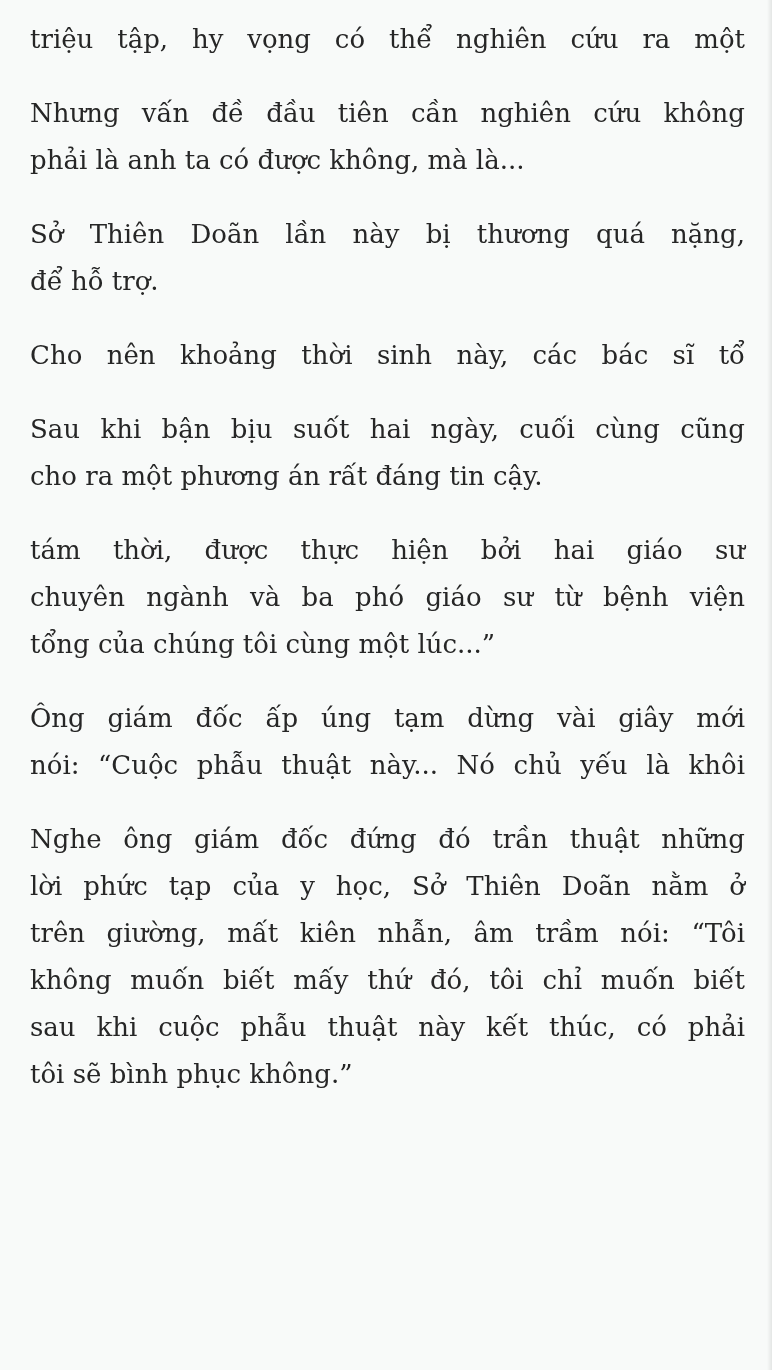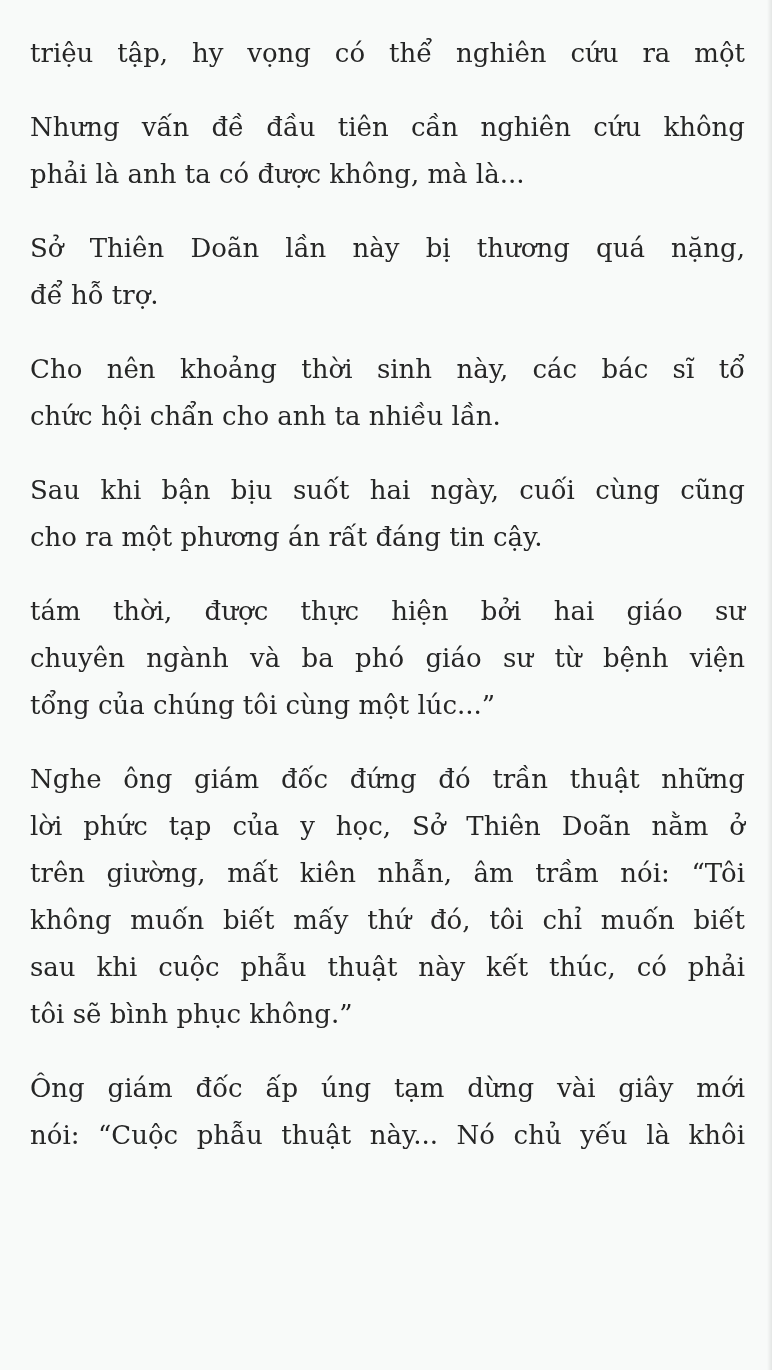--- a/index.html
+++ b/index.html
@@ -9,21 +9,21 @@
   body {
     width: 772px;
     height: 1370px;
     overflow: hidden;
     background: #f8faf9;
   }
   .reader-page {
     box-sizing: border-box;
     width: 772px;
     height: 1370px;
-    padding: 30px 27px 0 30px;
+    padding: 16px 27px 0 30px;
     position: relative;
   }
   .para {
     margin: 0 0 27px 0;
   }
   .line {
     font-family: "DejaVu Serif", "Liberation Serif", serif;
     font-size: 26px;
     line-height: 47px;
     color: #262626;
@@ -55,37 +55,36 @@
     <div class="para">
       <div class="line just">Nhưng vấn đề đầu tiên cần nghiên cứu không</div>
       <div class="line">phải là anh ta có được không, mà là...</div>
     </div>
     <div class="para">
       <div class="line just">Sở Thiên Doãn lần này bị thương quá nặng,</div>
       <div class="line">để hỗ trợ.</div>
     </div>
     <div class="para">
       <div class="line just">Cho nên khoảng thời sinh này, các bác sĩ tổ</div>
-      <div class="line">chức hội chẩn cho anh ta nhiều lần.</div>
     </div>
     <div class="para">
       <div class="line just">Sau khi bận bịu suốt hai ngày, cuối cùng cũng</div>
       <div class="line">cho ra một phương án rất đáng tin cậy.</div>
     </div>
     <div class="para">
       <div class="line just">tám thời, được thực hiện bởi hai giáo sư</div>
       <div class="line just">chuyên ngành và ba phó giáo sư từ bệnh viện</div>
       <div class="line">tổng của chúng tôi cùng một lúc...”</div>
     </div>
     <div class="para">
+      <div class="line just">Ông giám đốc ấp úng tạm dừng vài giây mới</div>
+      <div class="line just">nói: “Cuộc phẫu thuật này... Nó chủ yếu là khôi</div>
+    </div>
+    <div class="para">
       <div class="line just">Nghe ông giám đốc đứng đó trần thuật những</div>
       <div class="line just">lời phức tạp của y học, Sở Thiên Doãn nằm ở</div>
       <div class="line just">trên giường, mất kiên nhẫn, âm trầm nói: “Tôi</div>
       <div class="line just">không muốn biết mấy thứ đó, tôi chỉ muốn biết</div>
       <div class="line just">sau khi cuộc phẫu thuật này kết thúc, có phải</div>
       <div class="line">tôi sẽ bình phục không.”</div>
     </div>
-    <div class="para">
-      <div class="line just">Ông giám đốc ấp úng tạm dừng vài giây mới</div>
-      <div class="line just">nói: “Cuộc phẫu thuật này... Nó chủ yếu là khôi</div>
-    </div>
   </div>
 <div class="edge-shadow"></div>
 
 </body></html>

